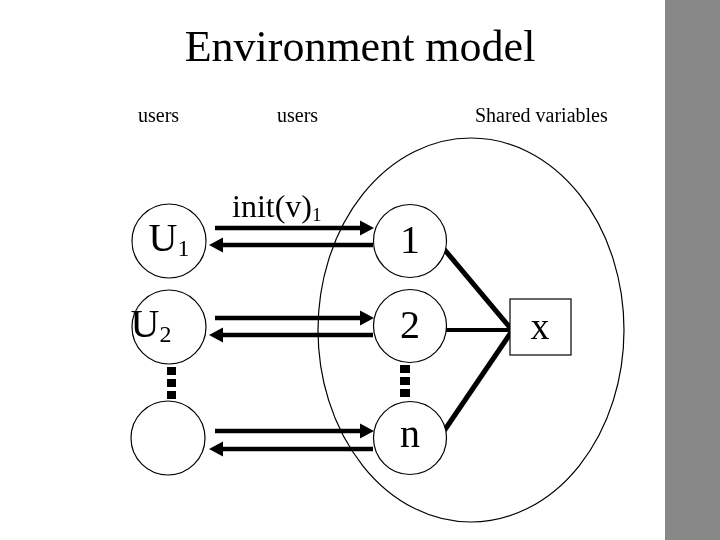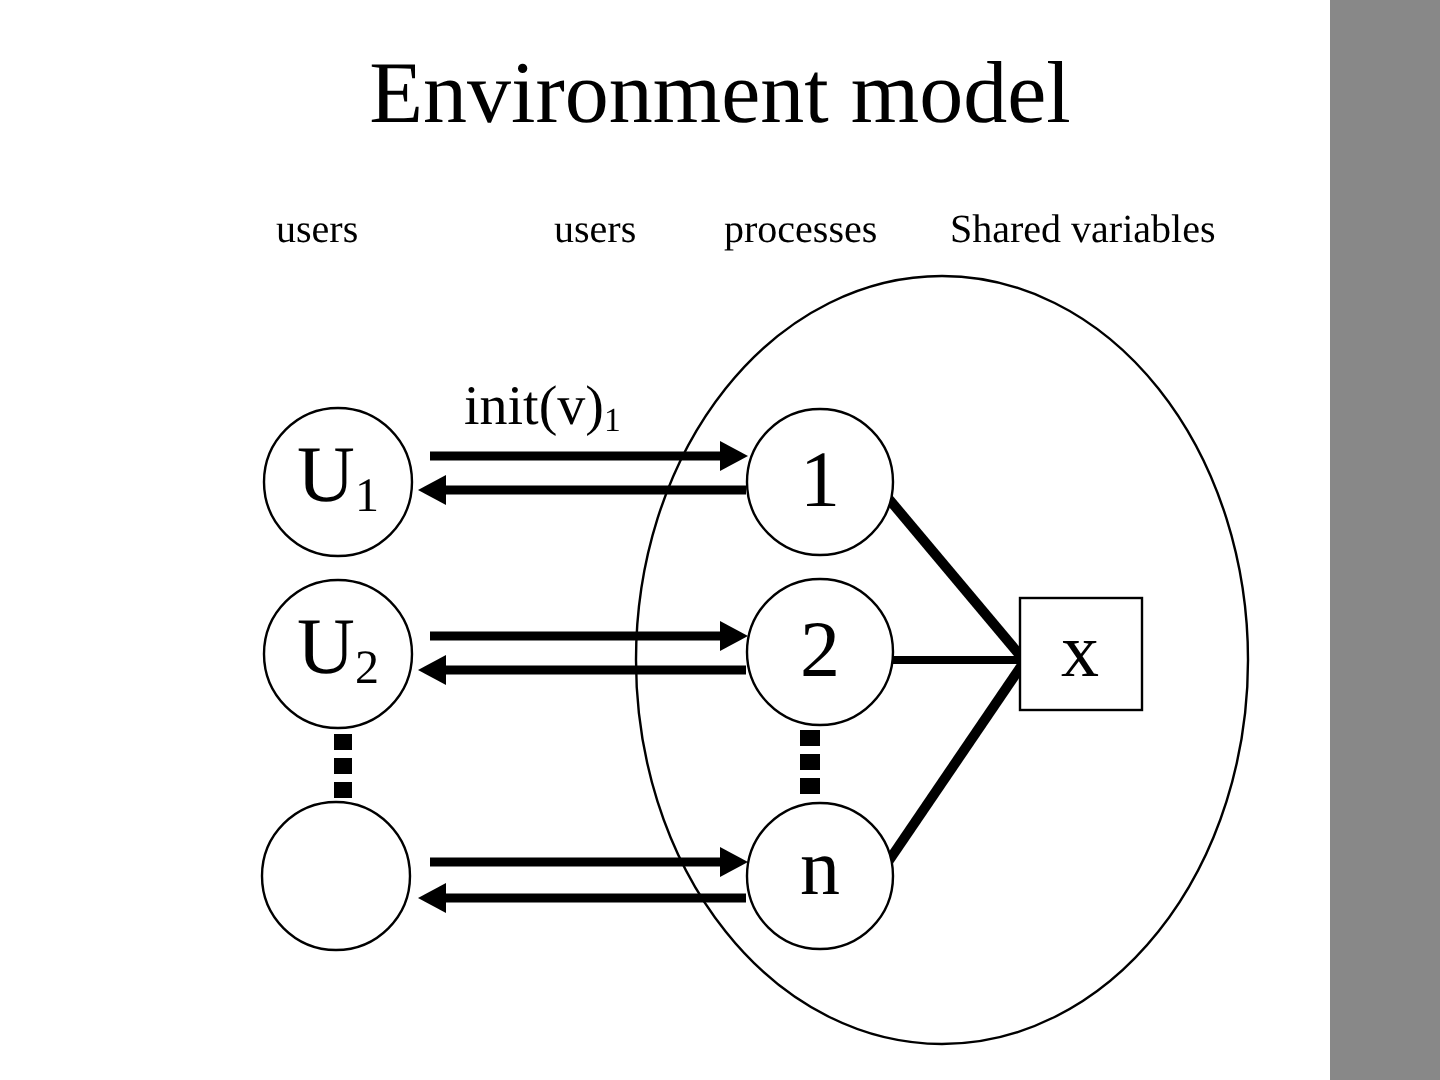--- a/index.html
+++ b/index.html
@@ -20,21 +20,21 @@
     font-size: 44px; line-height: 1;
     white-space: nowrap;
   }
   .hdr {
     position: absolute; top: 105px;
     font-size: 20px; line-height: 1;
     white-space: nowrap;
   }
   .msg-label {
     position: absolute;
-    font-size: 28px; line-height: 1;
+    font-size: 32px; line-height: 1;
     white-space: nowrap;
     font-family: Liberation Serif, serif;
   }
   .node-label {
     position: absolute;
     transform: translate(-50%, -50%);
     font-size: 40px; line-height: 1;
     white-space: nowrap;
   }
   .box-label {
@@ -107,31 +107,30 @@
       <rect x="400" y="365" width="10" height="8" fill="#000"></rect>
       <rect x="400" y="377" width="10" height="8" fill="#000"></rect>
       <rect x="400" y="389" width="10" height="8" fill="#000"></rect>
     </g>
   </svg>
 
   <div class="title">Environment model</div>
 
   <div class="hdr" style="left:138px;">users</div>
   <div class="hdr" style="left:277px;">users</div>
-  <div class="hdr" style="left:362px;">processes</div>
   <div class="hdr" style="left:475px;">Shared variables</div>
 
   <div class="msg-label" style="left:232px; top:190px;">
     <span>init(v)</span><span class="sub">1</span>
   </div>
 
   <div class="node-label" style="left:169px; top:239px;">
     <span>U</span><span class="sub">1</span>
   </div>
-  <div class="node-label" style="left:169px; top:325px;">
+  <div class="node-label" style="left:151px; top:325px;">
     <span>U</span><span class="sub">2</span>
   </div>
 
   <div class="node-label" style="left:410px; top:240px;">1</div>
   <div class="node-label" style="left:410px; top:325px;">2</div>
   <div class="node-label" style="left:410px; top:434px;">n</div>
 
   <div class="box-label" style="left:540px; top:326px;">x</div>
 
 </div>

